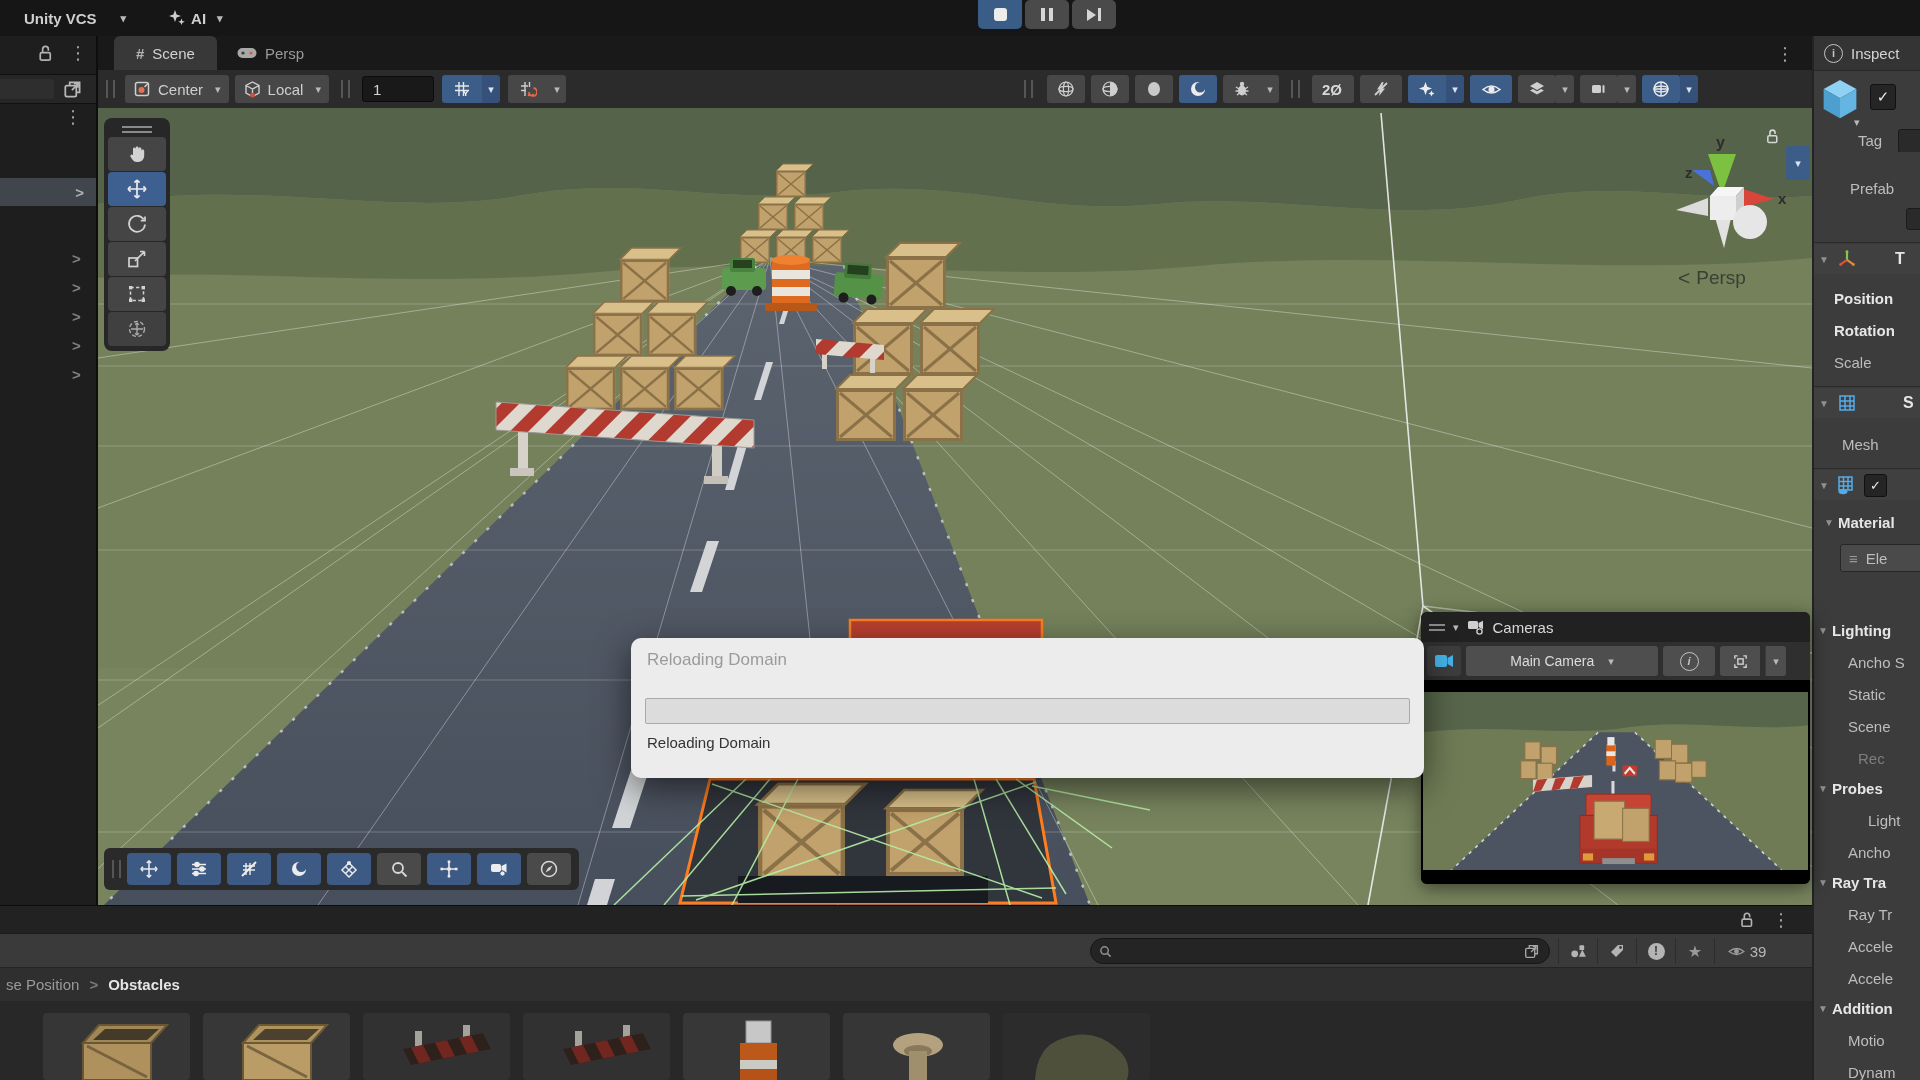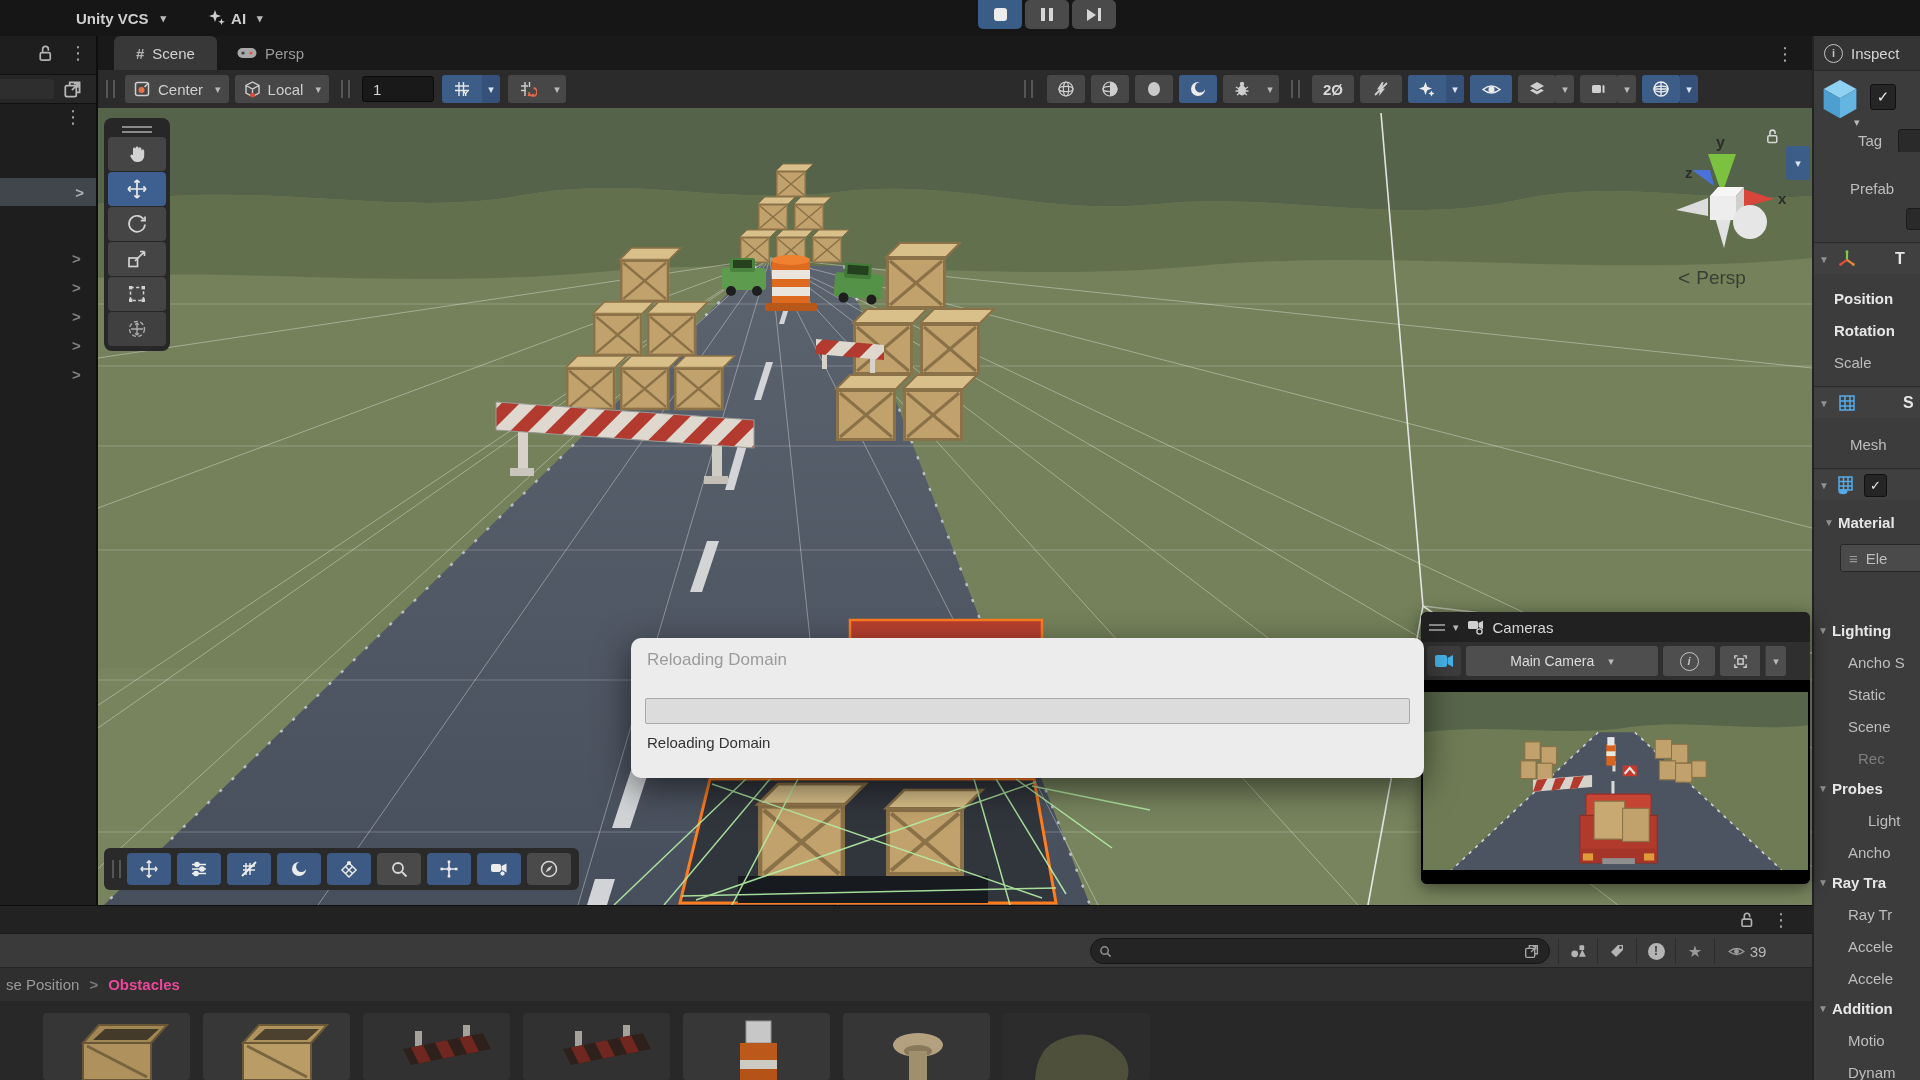--- a/index.html
+++ b/index.html
@@ -28,21 +28,21 @@
             display:inline-flex;align-items:center;justify-content:center;font-size:11px;font-weight:bold;font-style:italic;}
   .chip{width:38px;height:26px;display:flex;align-items:center;justify-content:center;border-left:1px solid #2c2c2c;}
   .tile{position:absolute;top:12px;width:147px;height:67px;background:#3e3e3e;border-radius:4px;overflow:hidden;}
 </style>
 </head>
 <body>
 
 <div id="app">
 
   <div class="ab r" style="left:0;top:0;width:1920px;height:36px;background:#161616;">
-    <div class="r" style="margin-left:76px;gap:6px;font-weight:bold;color:#cfcfcf;">
+    <div class="r" style="margin-left:24px;gap:18px;font-weight:bold;color:#cfcfcf;">
       <span>Unity VCS</span>
       <span class="caret">▾</span>
     </div>
     <div class="r" style="margin-left:42px;gap:5px;font-weight:bold;color:#cfcfcf;">
       <span class="ic">
         <svg width="18" height="18" viewBox="0 0 18 18" fill="#cfcfcf">
             <path d="M7 1 L8.6 5.4 L13 7 L8.6 8.6 L7 13 L5.4 8.6 L1 7 L5.4 5.4 Z"></path>
             <path d="M13.5 9.5 l0.9 2.4 2.4 0.9 -2.4 0.9 -0.9 2.4 -0.9 -2.4 -2.4 -0.9 2.4 -0.9 z"></path>
           </svg>
       </span>
@@ -201,21 +201,21 @@
               <ellipse cx="9" cy="10.5" rx="4" ry="5"></ellipse>
               <circle cx="9" cy="4" r="2.2"></circle>
               <path d="M3 7 l3 2 M15 7 l-3 2 M2.5 11 h3 M15.5 11 h-3 M4 15 l2.5-2 M14 15 l-2.5-2" stroke="#cfcfcf" stroke-width="1.3"></path>
             </svg>
         </div>
         <div class="dd" style="background:#474747;">
             <span class="caret" style="margin:0;">▾</span>
           </div>
       </div>
       <span class="sep2" style="margin:0 6px;"></span>
-      <div class="btn" style="width:42px;padding:0;font-weight:bold;color:#d8d8d8;">
+      <div class="btn" style="width:42px;padding:12px;font-weight:bold;color:#d8d8d8;justify-content:flex-end;">
         <span>2Ø</span>
       </div>
       <div class="btn" style="width:42px;padding:0;">
         <svg width="18" height="18" viewBox="0 0 18 18">
             <path d="M10 2 L5 9.5 h3 L7 16 L13 8.5 h-3 L11.5 2 Z" fill="#cfcfcf"></path>
             <line x1="3" y1="15" x2="15" y2="3" stroke="#cfcfcf" stroke-width="1.8"></line>
           </svg>
       </div>
       <div class="r">
         <div class="btn blue" style="width:38px;padding:0;border-radius:3px 0 0 3px;">
@@ -723,21 +723,21 @@
                 <circle cx="9.5" cy="7.5" r="2.8" fill="#9a9a9a"></circle>
               </svg>
           </span>
           <span style="color:#b8b8b8;">39</span>
         </div>
       </div>
     </div>
     <div class="ab r" style="left:0;top:62px;width:1812px;height:34px;background:#2f2f2f;border-top:1px solid #242424;gap:10px;padding-left:6px;box-sizing:border-box;">
       <span style="color:#9a9a9a;">se Position</span>
       <span style="color:#7a7a7a;font-weight:bold;">&gt;</span>
-      <span style="color:#ec4899;font-weight:bold;">Obstacles</span>
+      <span style="color:#e5e5e5;font-weight:bold;">Obstacles</span>
     </div>
     <div class="ab" style="left:0;top:96px;width:1812px;height:79px;background:#282828;">
       <div class="tile" style="left:43px;" title="Crate">
         <svg width="147" height="67" viewBox="0 0 147 67">
             <polygon points="40,30 56,12 124,12 108,30" fill="#b89a60" stroke="#77623e" stroke-width="2"></polygon>
             <polygon points="50,27 62,16 116,16 104,27" fill="#4e4230"></polygon>
             <rect x="40" y="30" width="68" height="37" fill="#c7a66a" stroke="#77623e" stroke-width="2"></rect>
             <line x1="44" y1="33" x2="104" y2="64" stroke="#8a7148" stroke-width="3"></line>
             <rect width="147" height="67" fill="#000" opacity="0.12"></rect>
           </svg>
@@ -861,21 +861,21 @@
       <span class="fold" style="margin-left:5px;">▼</span>
       <span class="ic" style="margin:0 4px;">
         <svg width="20" height="20" viewBox="0 0 20 20" fill="none" stroke="#55aae8" stroke-width="1.5">
             <rect x="3" y="3" width="14" height="14"></rect>
             <path d="M3 8 h14 M3 13 h14 M8 3 v14 M13 3 v14"></path>
           </svg>
       </span>
       <span class="ibold" style="margin-left:42px;font-size:16px;">S</span>
     </div>
     <div class="irow" style="top:396px;">
-        <span class="ilab" style="margin-left:36px;">Mesh</span>
+        <span class="ilab" style="margin-left:28px;">Mesh</span>
       </div>
 
     <div class="ab" style="left:0;top:432px;width:108px;border-top:1px solid #2b2b2b;"></div>
     <div class="irow" style="top:434px;height:30px;background:#404040;">
       <span class="fold" style="margin-left:5px;">▼</span>
       <span class="ic" style="margin:0 3px;">
         <svg width="20" height="20" viewBox="0 0 20 20" fill="none" stroke="#55aae8" stroke-width="1.5">
             <rect x="3" y="2" width="13" height="13"></rect>
             <path d="M3 6.5 h13 M3 11 h13 M7.5 2 v13 M12 2 v13"></path>
             <ellipse cx="7" cy="16.5" rx="4.5" ry="2.8" fill="#55aae8" stroke="none"></ellipse>

